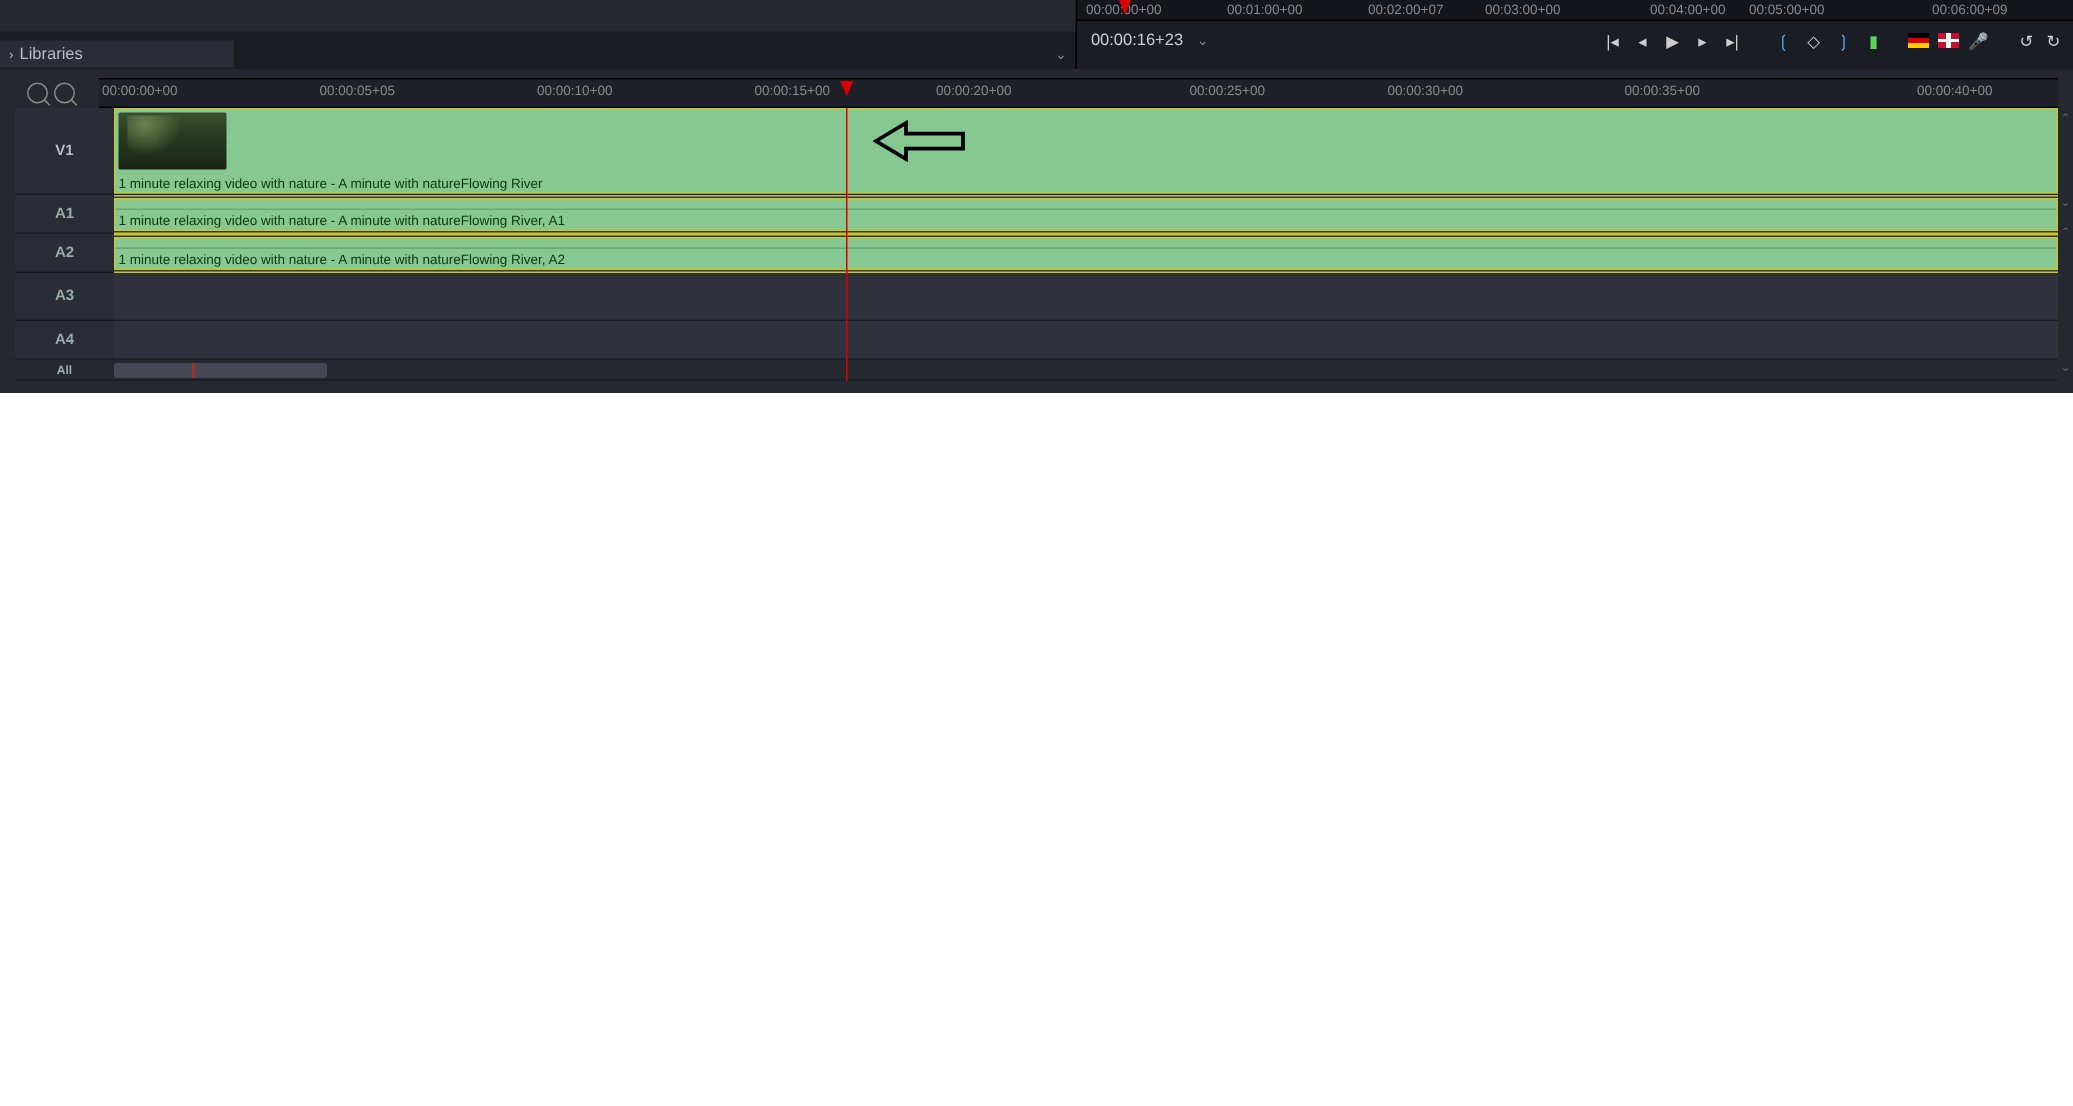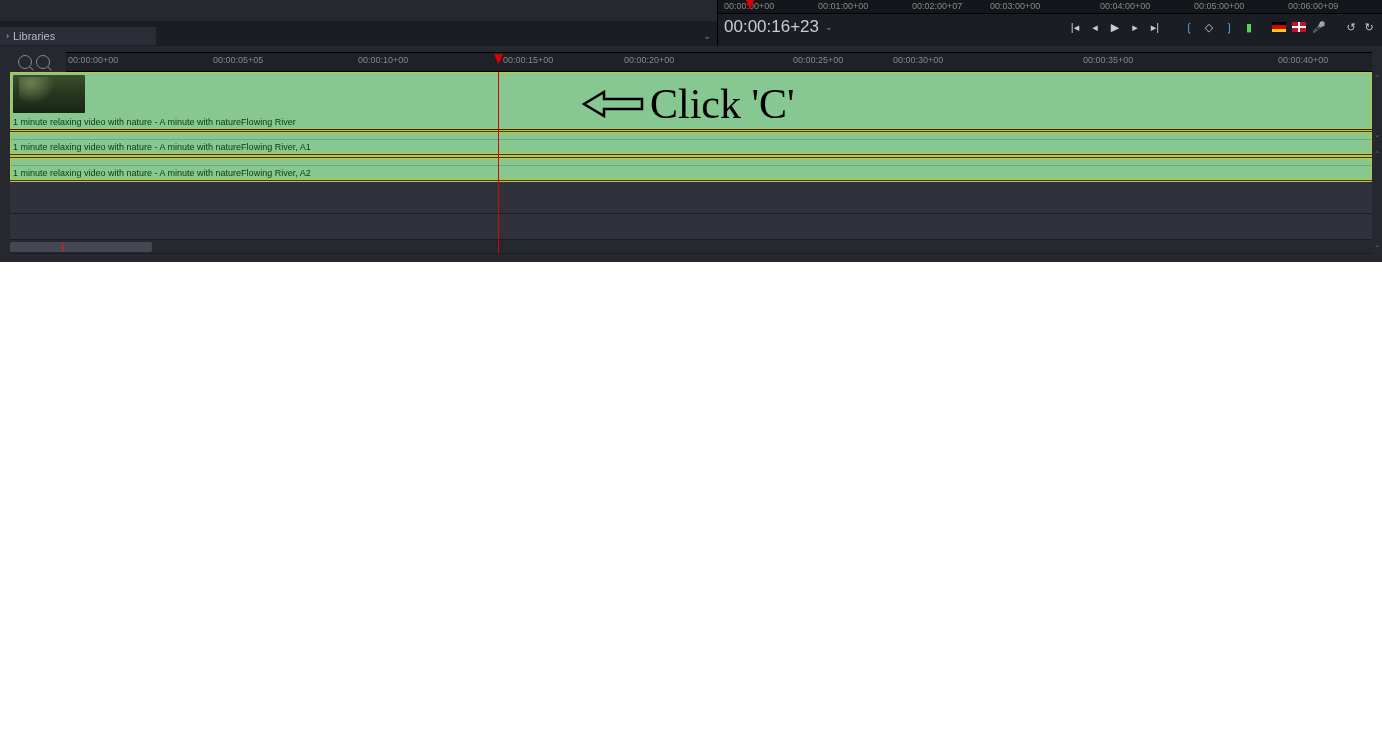--- a/index.html
+++ b/index.html
@@ -10,21 +10,21 @@
 .tab-area { height: 21px; background: #25282f; }
 .lib-row { height: 18px; margin-top: 6px; display:flex; align-items:center; }
 .lib-panel { width: 156px; background: #2a2d35; color: #b8bcc4; font-size: 11px; padding: 3px 6px; display:flex; align-items:center; gap:4px;}
 .lib-panel .chev { font-size:9px; }
 .lib-right-arrow { margin-left: auto; color:#888; padding-right:6px; font-size:9px;}
 .top-right { flex: 1; background: #1a1d24; }
 .mini-ruler { height: 14px; background: #14161b; display:flex; position:relative; border-bottom:1px solid #000;}
 .mini-ruler span { position:absolute; color:#888; font-size:9px; top:1px; }
 .mini-playhead { position:absolute; top:0; width:8px; height:10px; background:#d00; clip-path: polygon(0 0, 100% 0, 50% 100%);}
 .tc-bar { height: 26px; display:flex; align-items:center; background:#1a1d24; padding:0 6px; gap:6px;}
-.tc-display { color:#ccc; font-size:17px; min-width:68px;text-align:center;}
+.tc-display { color:#ccc; font-size:11px; min-width:68px;text-align:center;}
 .tc-dd { color:#888; font-size:9px;}
 .transport { display:flex; gap:6px; margin-left:auto; margin-right:0; align-items:center;}
 .tbtn { width:14px; height:14px; color:#ccc; display:flex; align-items:center; justify-content:center; cursor:pointer; font-size:11px;}
 .tbtn.blue { color:#5bb3ff; }
 .tbtn.green { color:#5bd35b; }
 .tbtn.mic { color:#ccc; }
 .loop-icons { display:flex; gap:4px; margin-left: 12px;}
 .editor { background:#25282f; padding: 6px 10px 8px 10px; }
 .zoom-row { height: 20px; display:flex; align-items:center; }
 .zoom-btns { width:56px; display:flex; gap:4px; align-items:center; padding-left:8px;}
@@ -82,21 +82,21 @@
       </div>
     </div>
 
     <div class="top-right">
       <div class="mini-ruler">
         <span style="left:6px">00:00:00+00</span>
         <span style="left:100px">00:01:00+00</span>
         <span style="left:194px">00:02:00+07</span>
         <span style="left:272px">00:03:00+00</span>
         <span style="left:382px">00:04:00+00</span>
-        <span style="left:476px">00:05:00+00</span>
+        <span style="left:448px">00:05:00+00</span>
         <span style="left:570px">00:06:00+09</span>
         <div class="mini-playhead" style="left:28px"></div>
       </div>
       <div class="tc-bar">
         <span class="tc-display">00:00:16+23</span>
         <span class="tc-dd">⌄</span>
         <div class="transport">
           <div class="tbtn">|◂</div>
           <div class="tbtn">◂</div>
           <div class="tbtn">▶</div>
@@ -126,27 +126,35 @@
         <div class="z"></div>
         <div class="z"></div>
       </div>
       <div class="ruler">
         <span class="tick" style="left:2px">00:00:00+00</span>
         <span class="tick" style="left:147px">00:00:05+05</span>
         <span class="tick" style="left:292px">00:00:10+00</span>
         <span class="tick" style="left:437px">00:00:15+00</span>
         <span class="tick" style="left:558px">00:00:20+00</span>
         <span class="tick" style="left:727px">00:00:25+00</span>
-        <span class="tick" style="left:827px">00:00:30+00</span>
+        <span class="tick" style="left:859px">00:00:30+00</span>
         <span class="tick" style="left:1017px">00:00:35+00</span>
         <span class="tick" style="left:1212px">00:00:40+00</span>
       </div>
     </div>
 
     <div class="tracks-area">
+      <div class="track-headers">
+        <div class="th v">V1</div>
+        <div class="th">A1</div>
+        <div class="th">A2</div>
+        <div class="th" style="height:32px">A3</div>
+        <div class="th" style="height:26px">A4</div>
+        <div class="th all">All</div>
+      </div>
 
       <div class="track-lanes">
         <div class="playhead-marker"></div>
         <div class="playhead-line"></div>
 
         <div class="lane v">
           <div class="clip v">
             <div class="thumb"></div>
             <div class="label">1 minute relaxing video with nature - A minute with natureFlowing River</div>
           </div>
@@ -181,16 +189,15 @@
           <div class="rs-btn" style="margin-top:76px">⌄</div>
         </div>
       </div>
     </div>
   </div>
 
   <div class="annotation">
     <svg class="anno-arrow" viewBox="0 0 62 28">
       <path d="M2 14 L22 2 L22 9 L60 9 L60 19 L22 19 L22 26 Z" fill="none" stroke="#000" stroke-width="2.5"></path>
     </svg>
-    <span class="anno-text">Click 'C'</span>
   </div>
 
 </div>
 
 </body></html>

